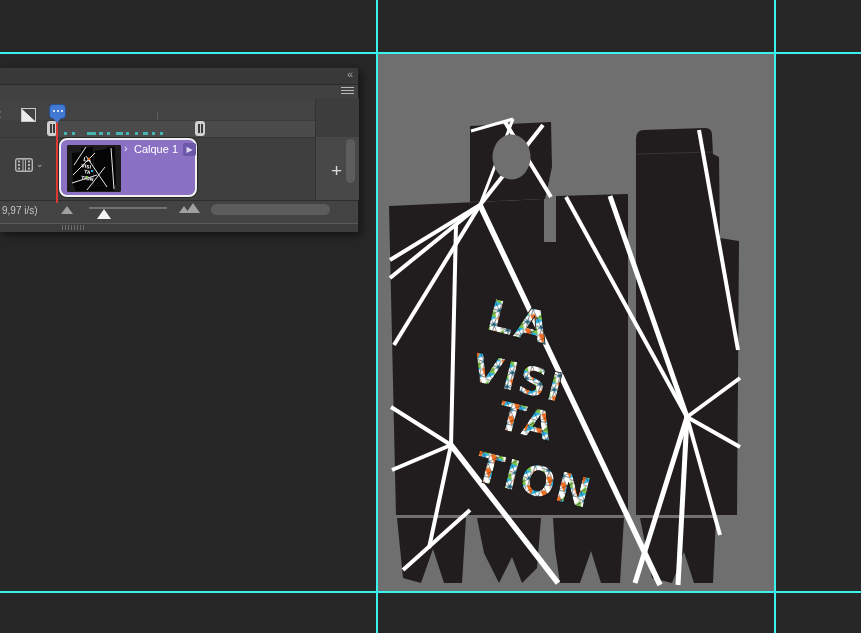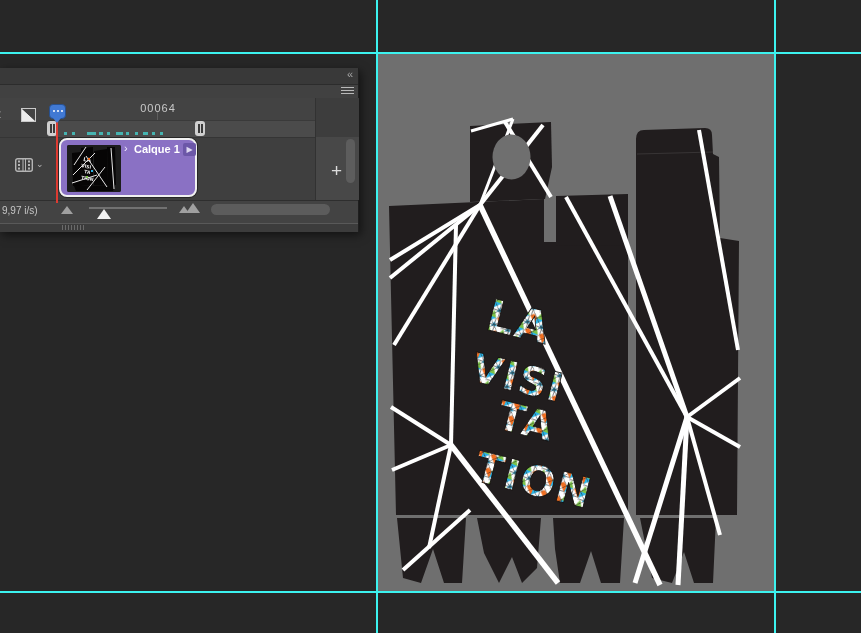--- a/index.html
+++ b/index.html
@@ -55,21 +55,21 @@
      border-right:4px solid transparent;border-top:5px solid #4179d3;}
   #redline{position:absolute;left:56px;top:52px;width:2px;height:83px;background:#dd3b32;z-index:7;}
 
   #filmicon{position:absolute;left:15px;top:90px;}
   #trackchev{position:absolute;left:36px;top:91px;font-size:9px;color:#b5b5b5;}
 
   #clip{position:absolute;left:59px;top:70px;width:138px;height:59px;background:#8a71c4;border:2px solid #f0f0f0;
      border-radius:8px;box-sizing:border-box;box-shadow:0 0 0 1px #262626;cursor:pointer;z-index:6;}
   #thumb{position:absolute;left:6px;top:5px;width:54px;height:47px;background:#1d1d1d;border-radius:2px;overflow:hidden;}
   #clipchev{position:absolute;left:63px;top:2px;font-size:11px;color:#efeaff;}
-  #clipname{position:absolute;left:73px;top:3px;font-size:11px;font-weight:bold;color:#ffffff;}
+  #clipname{position:absolute;left:73px;top:3px;font-size:11px;font-weight:normal;color:#ffffff;}
   #clipplay{position:absolute;left:122px;top:3px;width:13px;height:13px;background:#6c57a8;border-radius:2px;
      color:#ded7f2;font-size:8px;text-align:center;line-height:13px;cursor:pointer;}
 
   #addtrack{position:absolute;left:315px;top:92px;width:43px;text-align:center;font-size:19px;color:#dcdcdc;cursor:pointer;}
   #vpill{position:absolute;left:346px;top:71px;width:9px;height:44px;border-radius:4.5px;background:#5d5d5d;cursor:pointer;}
 
   #framerate{position:absolute;left:2px;top:137px;font-size:10px;color:#c6c6c6;}
   .mtn{position:absolute;width:0;height:0;border-style:solid;cursor:pointer;}
   #mtn-small{left:61px;top:138px;border-width:0 6px 8px 6px;border-color:transparent transparent #a0a0a0 transparent;}
   #mtn-big-a{left:179px;top:138px;border-width:0 5px 7px 5px;border-color:transparent transparent #a0a0a0 transparent;}
@@ -161,21 +161,20 @@
     </div>
     <div class="row" id="menurow"></div>
     <div id="panelmenu"></div>
 
     <div class="row" id="counterrow"></div>
     <div id="rulerrow"></div>
     <div class="rightcol" id="rightcol-top"></div>
 
     <span id="prevglyph">‹</span>
     <div id="transicon"></div>
-    <div id="framecounter">00064</div>
     <div id="rulertick"></div>
 
     <div class="bracket" style="left:47px">
         <i class="b1"></i>
         <i class="b2"></i>
       </div>
     <div class="bracket" style="left:195px">
         <i class="b1"></i>
         <i class="b2"></i>
       </div>

